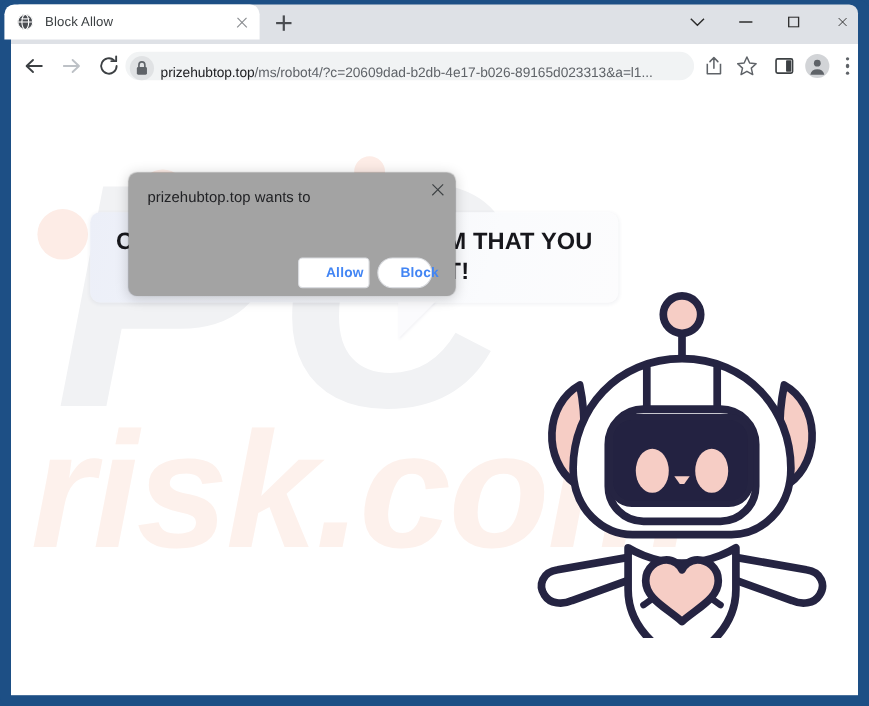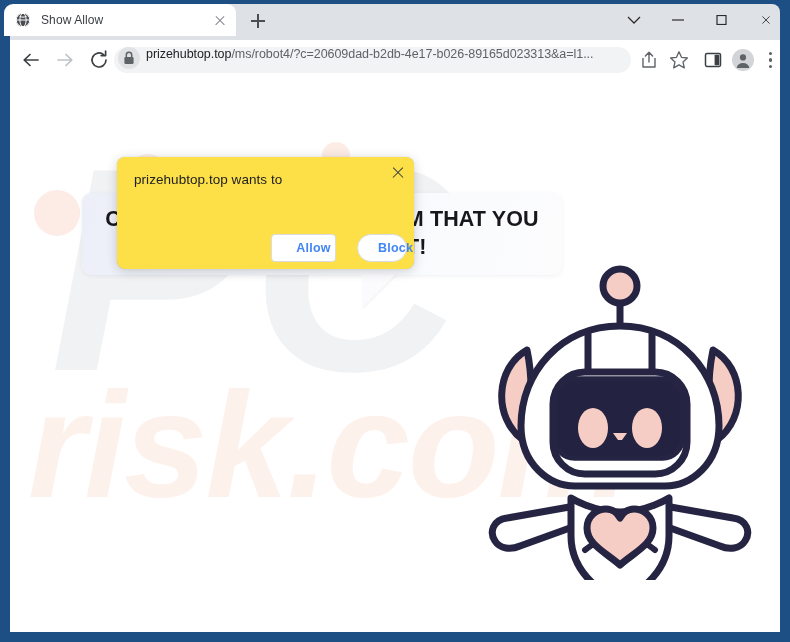--- a/index.html
+++ b/index.html
@@ -120,21 +120,21 @@
   #forward-button { left: 43px; }
   #reload-button  { left: 77px; }
 
   #omnibox {
     position: absolute;
     left: 104px; top: 7px;
     width: 517px; height: 26px;
     background: #f1f3f4;
     border-radius: 13px;
     display: flex;
-    align-items: flex-start;
+    align-items: flex-end;
     padding-left: 4px;
   }
   #site-lock-badge {
     width: 22px; height: 22px;
     flex: 0 0 22px;
     border-radius: 50%;
     background: #e0e2e4;
     position: relative;
   }
   #url-text {
@@ -248,21 +248,21 @@
     position: absolute;
     left: 465px; top: 170px;
     width: 290px; height: 330px;
   }
 
   
   #permission-dialog {
     position: absolute;
     left: 107px; top: 77px;
     width: 297px; height: 112px;
-    background: #fde047;
+    background: #a3a3a3;
     border-radius: 8px;
     box-shadow: 0 2px 12px rgba(0,0,0,.18), 0 0 1px rgba(0,0,0,.22);
   }
   #dialog-close-button {
     position: absolute;
     right: 7px; top: 7px;
     width: 18px; height: 18px;
   }
   #dialog-close-button::before, #dialog-close-button::after {
     content: "";
@@ -299,39 +299,39 @@
     border-radius: 4px;
     font-family: "Liberation Sans", sans-serif;
     font-size: 12.5px;
     font-weight: 600;
     color: #4285f4;
     letter-spacing: .2px;
     cursor: pointer;
     padding-left: 20px;
   }
   #allow-button { left: 154px; width: 65px; }
-  #block-button { left: 240px; width: 50px; border-radius: 14px; }
+  #block-button { left: 226px; width: 50px; border-radius: 14px; }
 </style>
 </head>
 <body>
 
 <div id="browser-window">
 
   <div id="tab-strip">
     <div id="tab-strip-inner"></div>
 
     <div class="tab">
       <svg class="tab-favicon" viewBox="0 0 16 16">
         <circle cx="8" cy="8" r="7" fill="#4a4d52"></circle>
         <path d="M8 1.2 A6.8 6.8 0 0 1 8 14.8 A6.8 6.8 0 0 1 8 1.2 Z" fill="none" stroke="#fff" stroke-width="1"></path>
         <ellipse cx="8" cy="8" rx="3.1" ry="6.8" fill="none" stroke="#fff" stroke-width="1"></ellipse>
         <path d="M1.4 8h13.2" stroke="#fff" stroke-width="1"></path>
         <path d="M3.5 4.5 C5.5 6 10.5 6 12.5 4.5" fill="#fff" opacity=".9"></path>
       </svg>
-      <span class="tab-title">Show Allow</span>
+      <span class="tab-title">Block Allow</span>
       <span class="tab-close"></span>
     </div>
 
     <div id="new-tab-button"></div>
 
     <div class="wctl" id="win-tabsearch">
       <svg width="14" height="10" viewBox="0 0 14 10">
         <path d="M1 2 L7 8 L13 2" fill="none" stroke="#2c2c2c" stroke-width="1.3"></path>
       </svg>
     </div>

